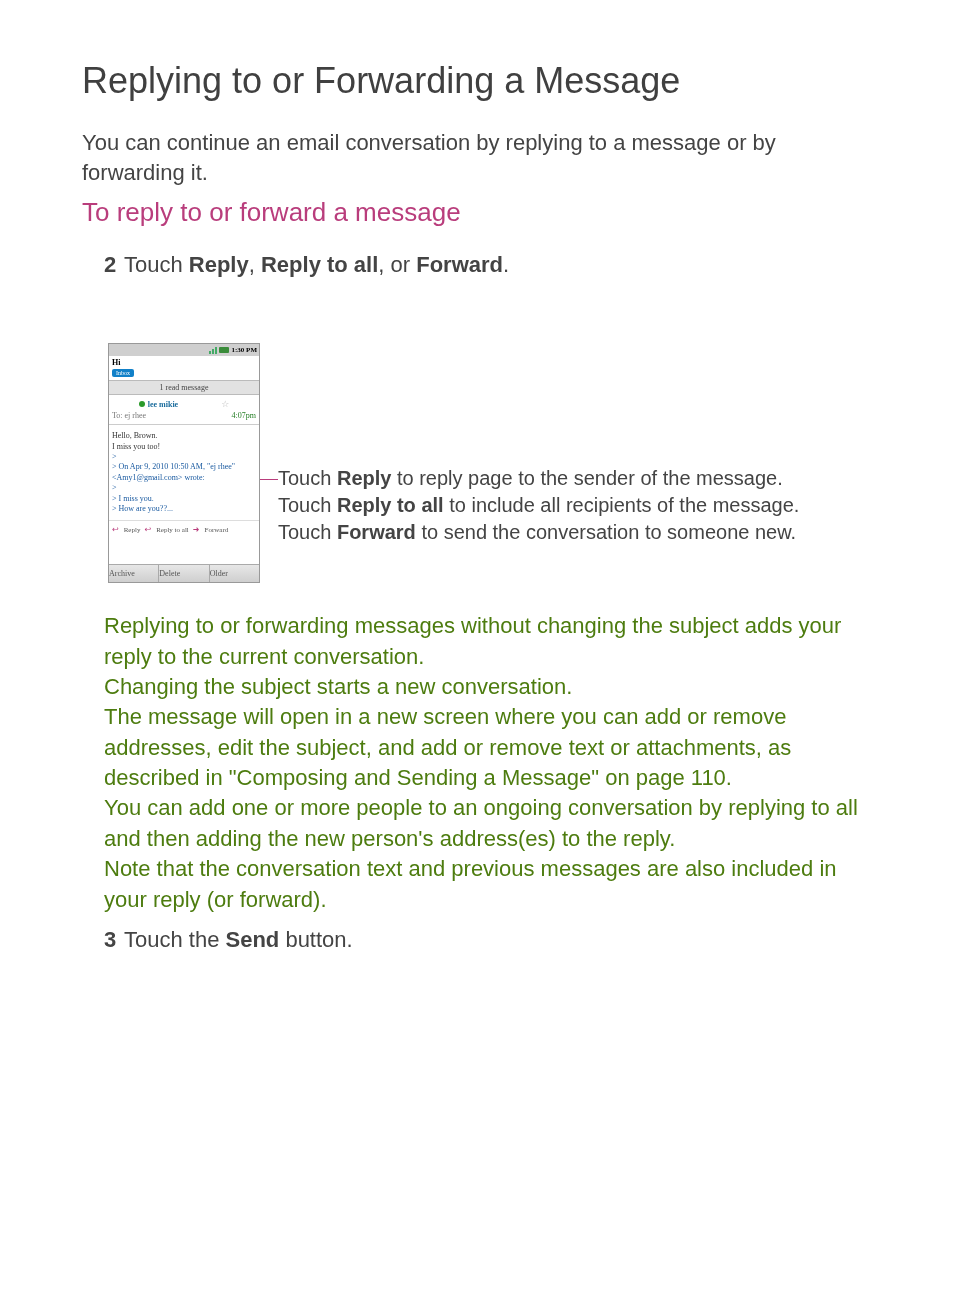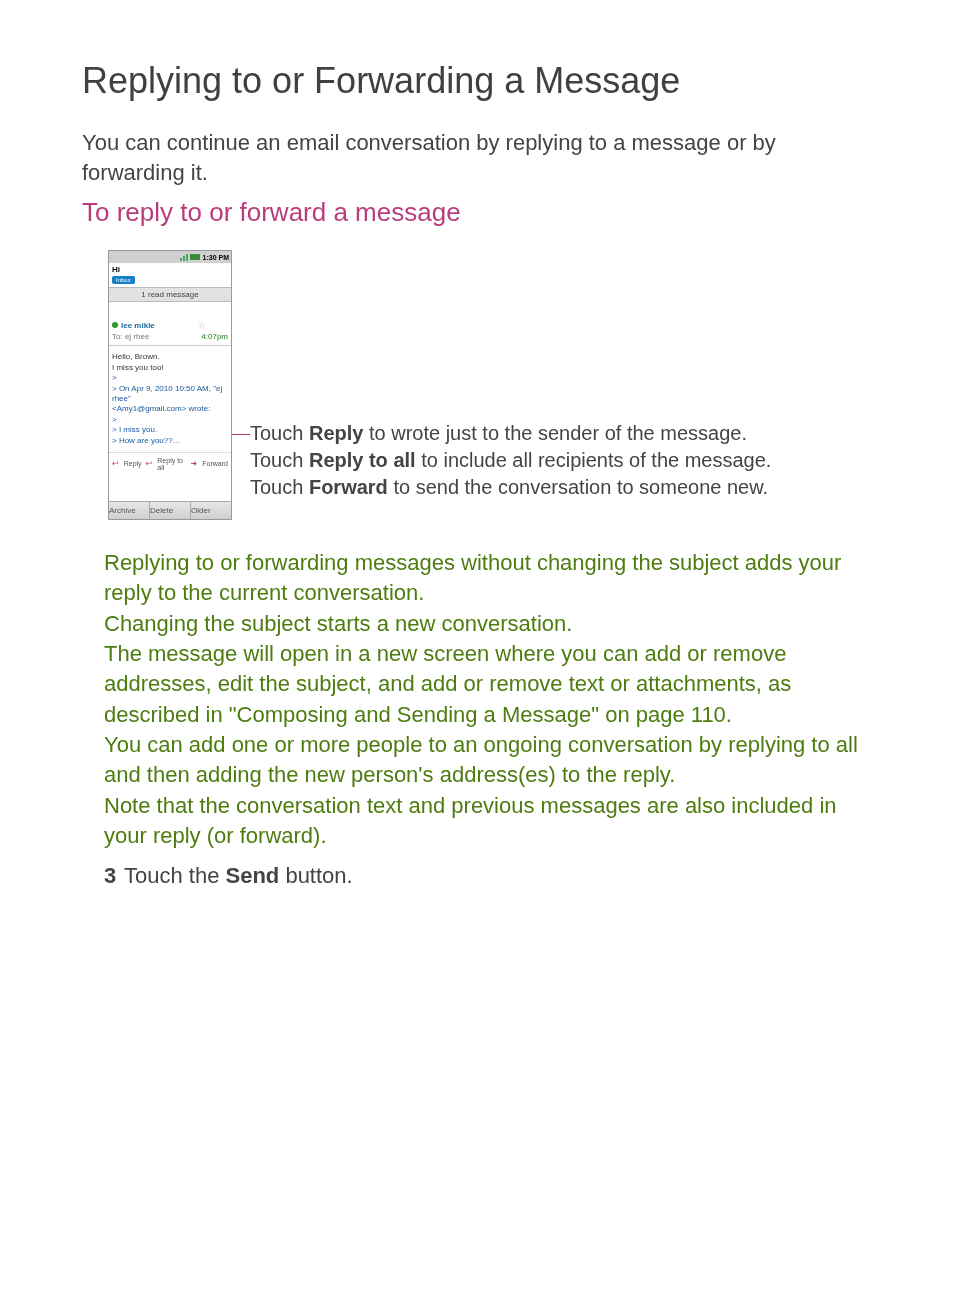--- a/index.html
+++ b/index.html
@@ -55,27 +55,28 @@
     margin-bottom: 8px;
   }
   .step .num { font-weight: 700; margin-right: 2px; }
   .step .b { font-weight: 700; }
   .figure-row {
     display: flex;
     align-items: flex-start;
     margin: 14px 0 28px 26px;
   }
   .phone {
-    width: 124px;
+    width: 152px;
     box-sizing: border-box;
     border: 1px solid #999;
-    font-family: Liberation Sans, sans-serif;
+    font-family: Liberation Serif, serif;
     font-size: 8px;
     background: #fff;
     position: relative;
+    margin-top: 48px;
   }
   .statusbar {
     background: #cfcfcf;
     height: 12px;
     display: flex;
     justify-content: flex-end;
     align-items: center;
     padding: 0 2px;
     font-size: 7px;
     color: #000;
@@ -105,23 +106,23 @@
   .readbar {
     background: #e2e2e2;
     border-top: 1px solid #bbb;
     border-bottom: 1px solid #bbb;
     text-align: center;
     padding: 2px 0;
     color: #444;
   }
   .sender-row {
     display: flex;
-    justify-content: flex-start;
+    justify-content: center;
     align-items: center;
-    padding: 18px 3px 2px 3px;
+    padding: 4px 3px 2px 3px;
     border-bottom: 0;
     gap: 43px;
   }
   .sender-row .dot { width: 6px; height: 6px; border-radius: 50%; background: #2a9a2a; display: inline-block; margin-right: 3px; }
   .sender-row .name { color: #196b9c; font-weight: 700; }
   .sender-row .star { color: #bbb; font-size: 9px; }
   .to-row {
     display: flex;
     justify-content: space-between;
     padding: 0 3px 4px 3px;
@@ -193,20 +194,24 @@
 
 <div class="page">
 
 
   <h1>Replying to or Forwarding a Message</h1>
 
   <div class="intro">You can continue an email conversation by replying to a message or by forwarding it.</div>
 
   <h2>To reply to or forward a message</h2>
 
+  <div class="step">
+    <span class="num">2</span>
+    <span>Touch </span><span class="b">Reply</span><span>, </span><span class="b">Reply to all</span><span>, or </span><span class="b">Forward</span><span>.</span>
+  </div>
 
   <div class="figure-row">
 
     <div class="phone">
       <div class="statusbar">
         <div class="sig">
           <div class="bar b1"></div>
             <div class="bar b2"></div>
             <div class="bar b3"></div>
         </div>
@@ -248,21 +253,21 @@
         <div>Older</div>
       </div>
     </div>
 
     <div class="callout-connector">
       <div class="hline"></div>
     </div>
 
     <div class="callout">
       <div>
-        <span>Touch </span><span class="b">Reply</span><span> to wrote just to the sender of the message.</span>
+        <span>Touch </span><span class="b">Reply</span><span> to reply page to the sender of the message.</span>
       </div>
       <div>
         <span>Touch </span><span class="b">Reply to all</span><span> to include all recipients of the message.</span>
       </div>
       <div>
         <span>Touch </span><span class="b">Forward</span><span> to send the conversation to someone new.</span>
       </div>
     </div>
 
   </div>

